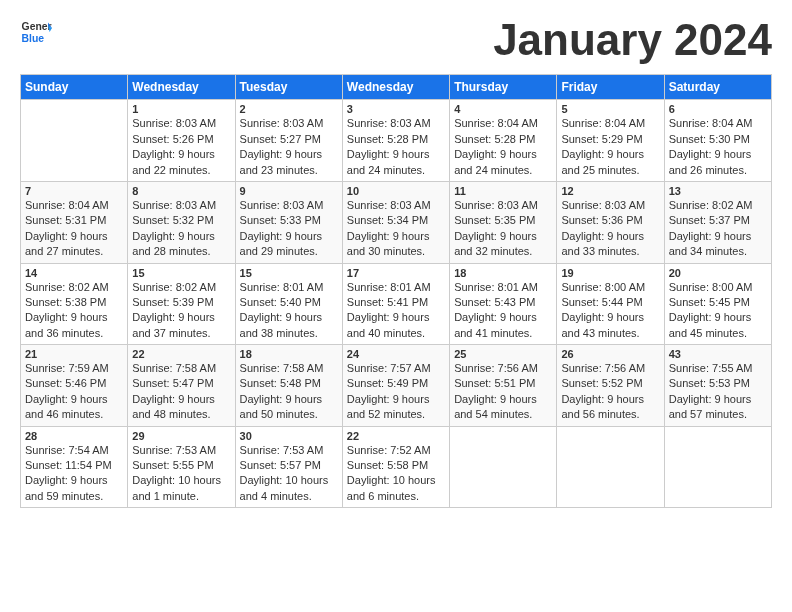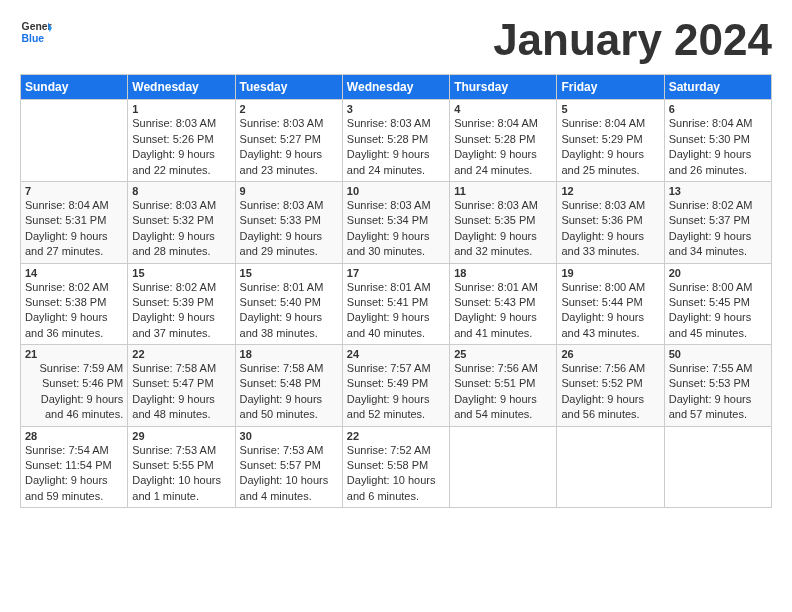--- a/index.html
+++ b/index.html
@@ -260,21 +260,21 @@
             <span class="day-num">20</span>
             <div class="day-info" style="white-space: pre-line;">Sunrise: 8:00 AM
 Sunset: 5:45 PM
 Daylight: 9 hours
 and 45 minutes.</div>
           </td>
         </tr>
         <tr>
           <td>
             <span class="day-num">21</span>
-            <div class="day-info" style="white-space: pre-line; text-align: right;">Sunrise: 7:59 AM
+            <div class="day-info" style="white-space: pre-line;">Sunrise: 7:59 AM
 Sunset: 5:46 PM
 Daylight: 9 hours
 and 46 minutes.</div>
           </td>
           <td>
             <span class="day-num">22</span>
             <div class="day-info" style="white-space: pre-line;">Sunrise: 7:58 AM
 Sunset: 5:47 PM
 Daylight: 9 hours
 and 48 minutes.</div>
@@ -301,21 +301,21 @@
 and 54 minutes.</div>
           </td>
           <td>
             <span class="day-num">26</span>
             <div class="day-info" style="white-space: pre-line;">Sunrise: 7:56 AM
 Sunset: 5:52 PM
 Daylight: 9 hours
 and 56 minutes.</div>
           </td>
           <td>
-            <span class="day-num">50</span>
+            <span class="day-num">43</span>
             <div class="day-info" style="white-space: pre-line;">Sunrise: 7:55 AM
 Sunset: 5:53 PM
 Daylight: 9 hours
 and 57 minutes.</div>
           </td>
         </tr>
         <tr>
           <td>
             <span class="day-num">28</span>
             <div class="day-info" style="white-space: pre-line;">Sunrise: 7:54 AM

